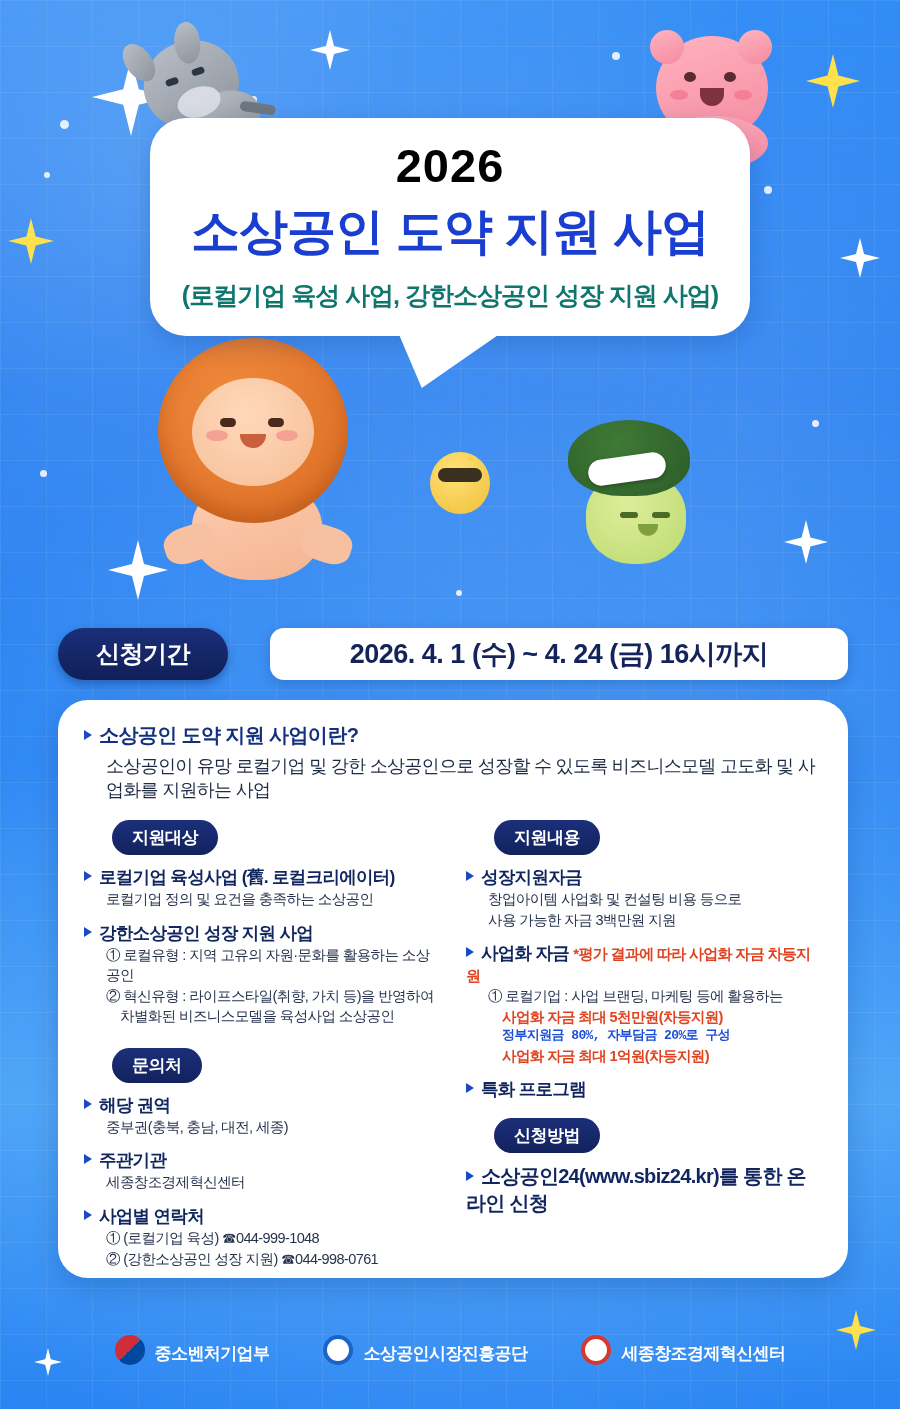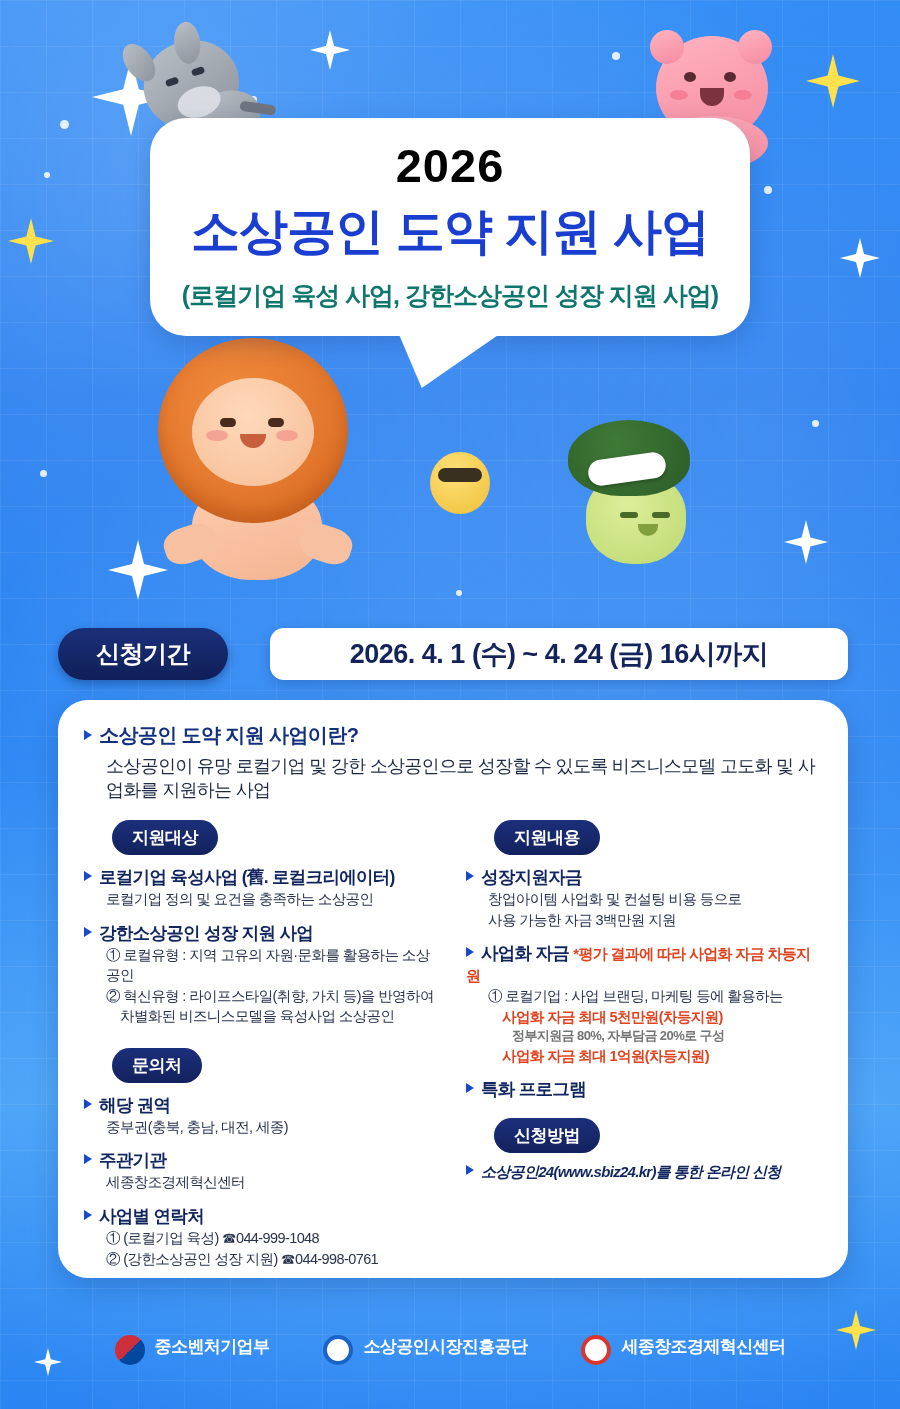--- a/index.html
+++ b/index.html
@@ -263,21 +263,21 @@
   #footer {
     position: absolute;
     left: 0; top: 1320px;
     width: 900px; height: 60px;
     display: flex;
     align-items: center;
     justify-content: center;
     gap: 54px;
     z-index: 6;
   }
-  .logo-item { display: flex; align-items: flex-start; gap: 10px; }
+  .logo-item { display: flex; align-items: flex-end; gap: 10px; }
   .logo-text { color: #ffffff; font-size: 17px; font-weight: bold; letter-spacing: -0.6px; }
   .logo-mark { width: 30px; height: 30px; border-radius: 50%; position: relative; background: #ffffff; }
   .logo-mark.taegeuk {
     background: linear-gradient(135deg, #cd2e3a 50%, #0047a0 50%);
   }
   .logo-mark.ring {
     background: #ffffff;
     border: 4px solid #1a63c8;
     box-sizing: border-box;
   }
@@ -453,35 +453,35 @@
         </div>
 
         <div class="item">
           <div class="item-head">
             <span class="tri"></span><span>사업화 자금</span>
             <span class="accent">*평가 결과에 따라 사업화 자금 차등지원</span>
           </div>
           <div class="item-body">
             <div>① 로컬기업 : 사업 브랜딩, 마케팅 등에 활용하는</div>
             <div class="red" style="margin-left:14px;">사업화 자금 최대 5천만원(차등지원)</div>
-            <div class="small" style="margin-left:24px;color:#737373;font-weight:bold;">정부지원금 80%, 자부담금 20%로 구성</div>
+            <div class="small" style="margin-left:14px;color:#1d4ed8;font-weight:bold;font-family:Liberation Mono, monospace;">정부지원금 80%, 자부담금 20%로 구성</div>
             <div class="red" style="margin-left:14px;">사업화 자금 최대 1억원(차등지원)</div>
           </div>
         </div>
 
         <div class="item">
           <div class="item-head">
             <span class="tri"></span><span>특화 프로그램</span>
           </div>
         </div>
 
         <div class="pill indent" style="margin-top:6px;">신청방법</div>
 
         <div class="item">
-          <div class="item-head" style="font-size:15px;font-style:italic;">
+          <div class="item-head" style="font-size:20px;">
             <span class="tri"></span><span>소상공인24(www.sbiz24.kr)를 통한 온라인 신청</span>
           </div>
         </div>
 
       </div>
     </div>
   </div>
 
   <div id="footer">
     <div class="logo-item">

